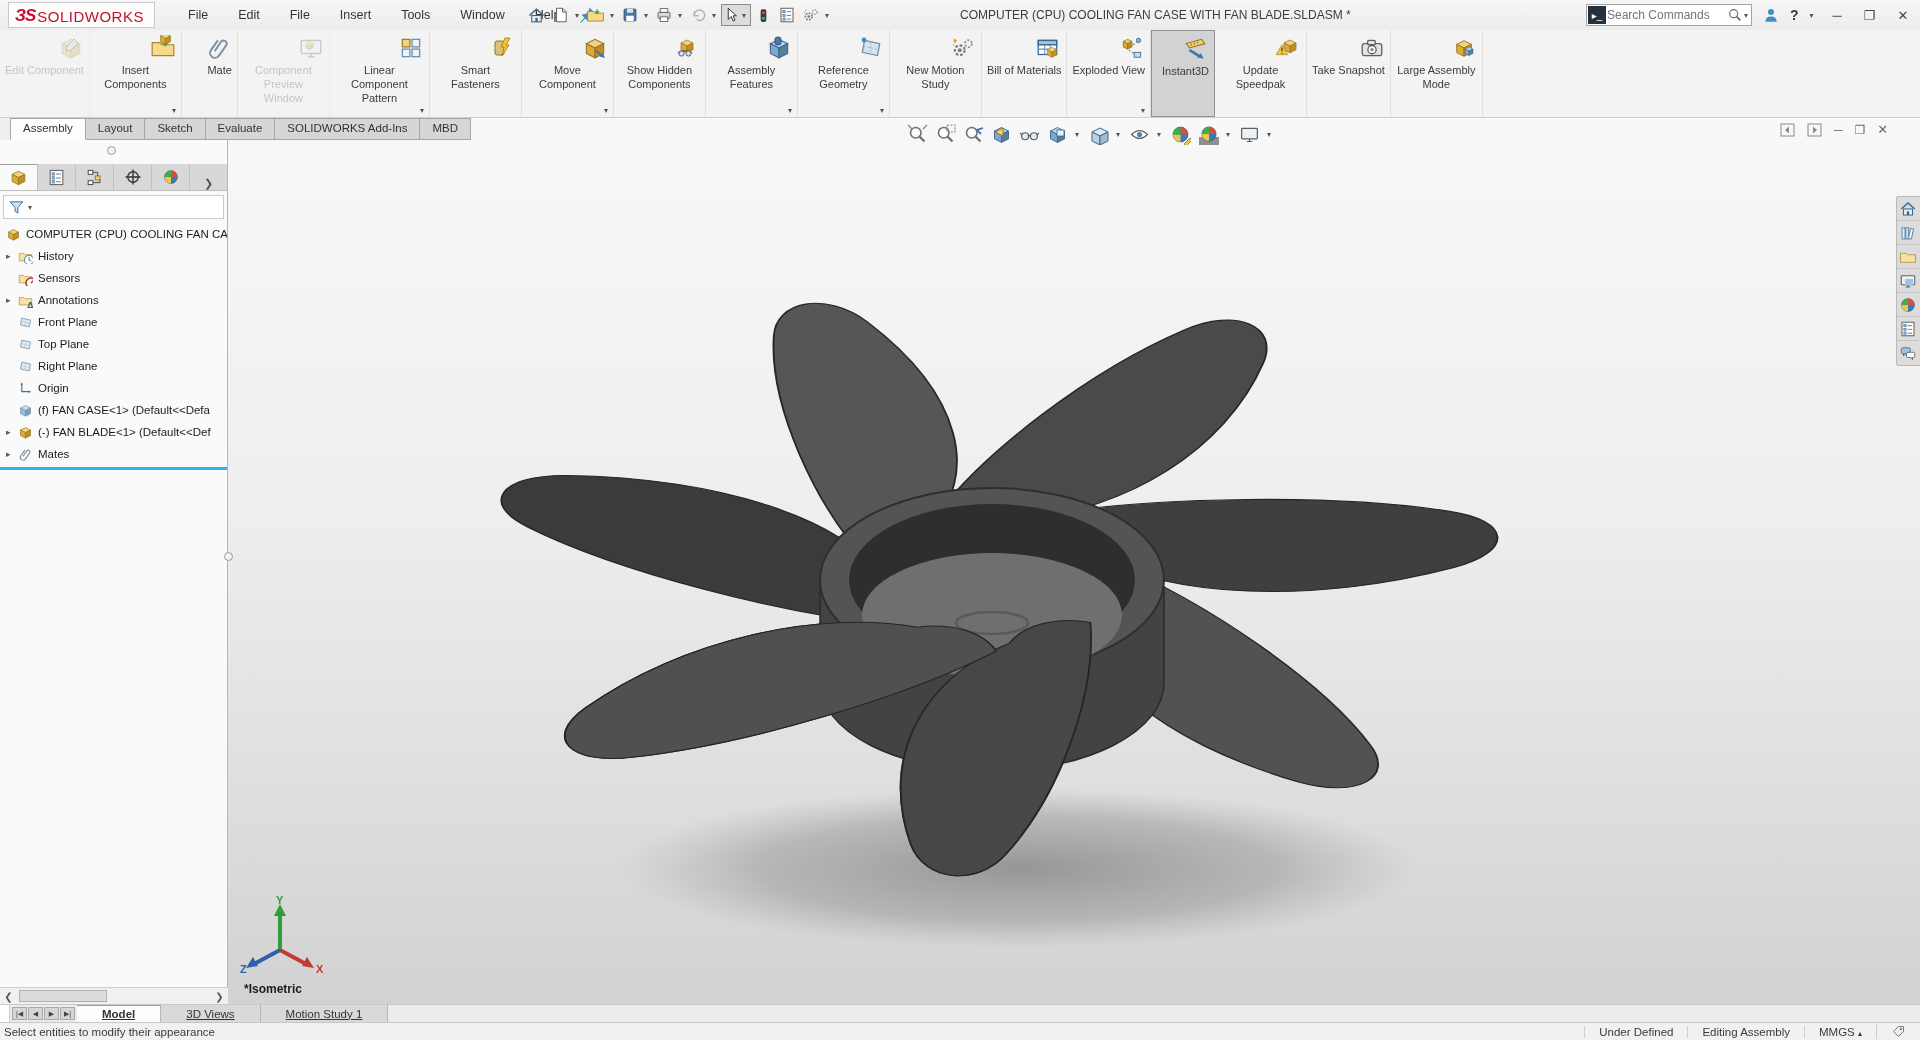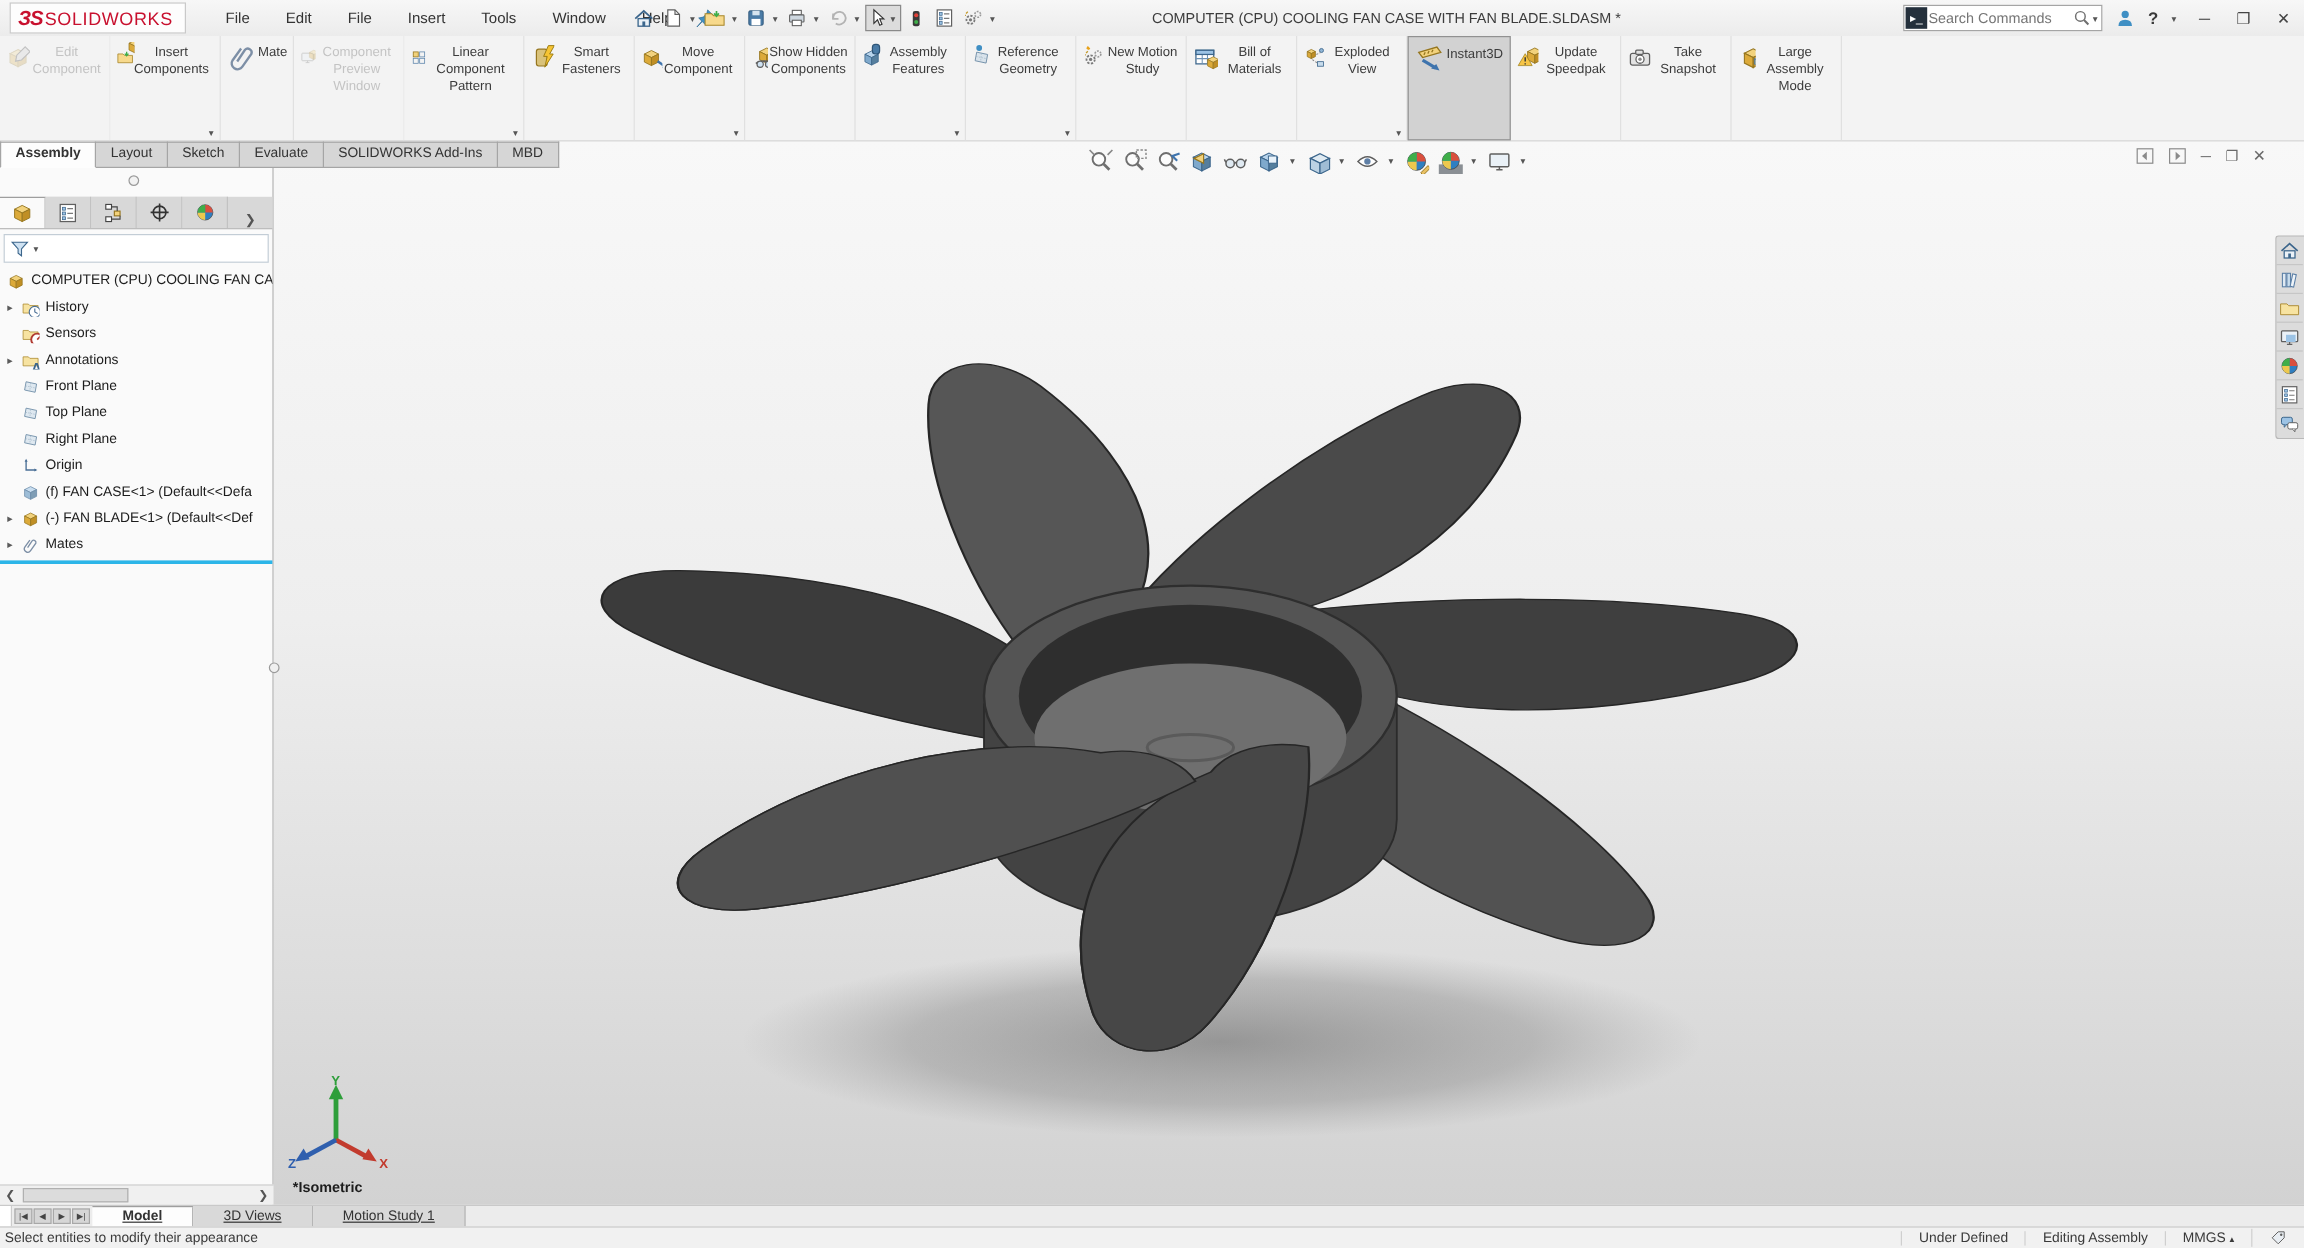--- a/index.html
+++ b/index.html
@@ -22,32 +22,32 @@
   .sel-box { border:1px solid #8a8a8a; background:#dcdcdc; padding:1px; display:flex; align-items:center; }
   #win-title { top:8px; left:960px; font-size:12px; color:#3c3c3c; white-space:nowrap; }
   #searchbox { left:1586px; top:4px; width:166px; height:22px; background:#fff; border:1px solid #a5a5a5; display:flex; align-items:center; }
   #search-logo { width:18px; height:18px; margin:1px; background:#24303c; color:#fff; font-size:10px; display:flex; align-items:center; justify-content:center; }
   #search-input { border:none; outline:none; flex:1; font-size:12px; color:#8a8a8a; font-family:"Liberation Sans",sans-serif; background:transparent; min-width:0; }
   .tb-right { top:0; height:30px; display:flex; align-items:center; gap:10px; }
   .win-glyph { font-size:13px; color:#444; padding:2px 6px; }
 
   
   #ribbon { left:0; top:30px; width:1920px; height:88px; background:#f3f3f3; border-bottom:1px solid #cfcfcf; display:flex; align-items:stretch; }
-  .rbtn { display:flex; flex-direction:row; align-items:flex-start; justify-content:flex-start; padding:5px 5px 2px 5px; border-right:1px solid #e0e0e0; min-width:56px; max-width:92px; text-align:center; cursor:default; }
+  .rbtn { display:flex; flex-direction:column; align-items:flex-end; justify-content:flex-start; padding:5px 5px 2px 5px; border-right:1px solid #e0e0e0; min-width:56px; max-width:92px; text-align:center; cursor:default; }
   .rbtn .lab { font-size:11px; color:#3c3c3c; line-height:1.25; margin-top:3px; }
   .rbtn.disabled { opacity:.45; }
   .rbtn.disabled .lab { color:#8a8a8a; }
   .rbtn.active { background:#d2d2d2; border:1px solid #919191; }
   .rdrop { font-size:8px; color:#555; margin-top:auto; }
 
   
   #tabstrip { left:0; top:118px; height:22px; display:flex; z-index:5; }
   .doc-tab { padding:3px 12px 4px 12px; font-size:11.5px; background:#d6d6d6; border:1px solid #a5a5a5; border-left:none; color:#333; cursor:default; }
   .doc-tab:first-child { border-left:1px solid #a5a5a5; }
-  .doc-tab.active { background:#fdfdfd; font-weight:bold; border-bottom:1px solid #fdfdfd; }
+  .doc-tab.active { background:#fdfdfd; font-weight:normal; border-bottom:1px solid #fdfdfd;margin-left:10px; }
 
   
   #viewport { left:228px; top:118px; width:1692px; height:886px; background:linear-gradient(#f8f8f8 0%, #eeeeee 45%, #d2d2d2 100%); overflow:hidden; }
   #headsup { left:672px; top:3px; display:flex; align-items:center; gap:5px; padding:2px 6px; }
   .hbtn { display:flex; align-items:center; padding:1px; }
   #doc-win-controls { left:1552px; top:4px; display:flex; align-items:center; gap:12px; color:#6a6a6a; }
   #taskpane { right:0px; top:78px; width:24px; background:#dcdcdc; border:1px solid #b9b9b9; border-right:none; border-radius:3px 0 0 3px; display:flex; flex-direction:column; }
   .tp-cell { width:22px; height:24px; display:flex; align-items:center; justify-content:center; border-bottom:1px solid #c6c6c6; }
   .tp-cell:last-child { border-bottom:none; }
   #view-label { left:16px; bottom:8px; font-weight:bold; font-size:12px; color:#1d1d1d; }

